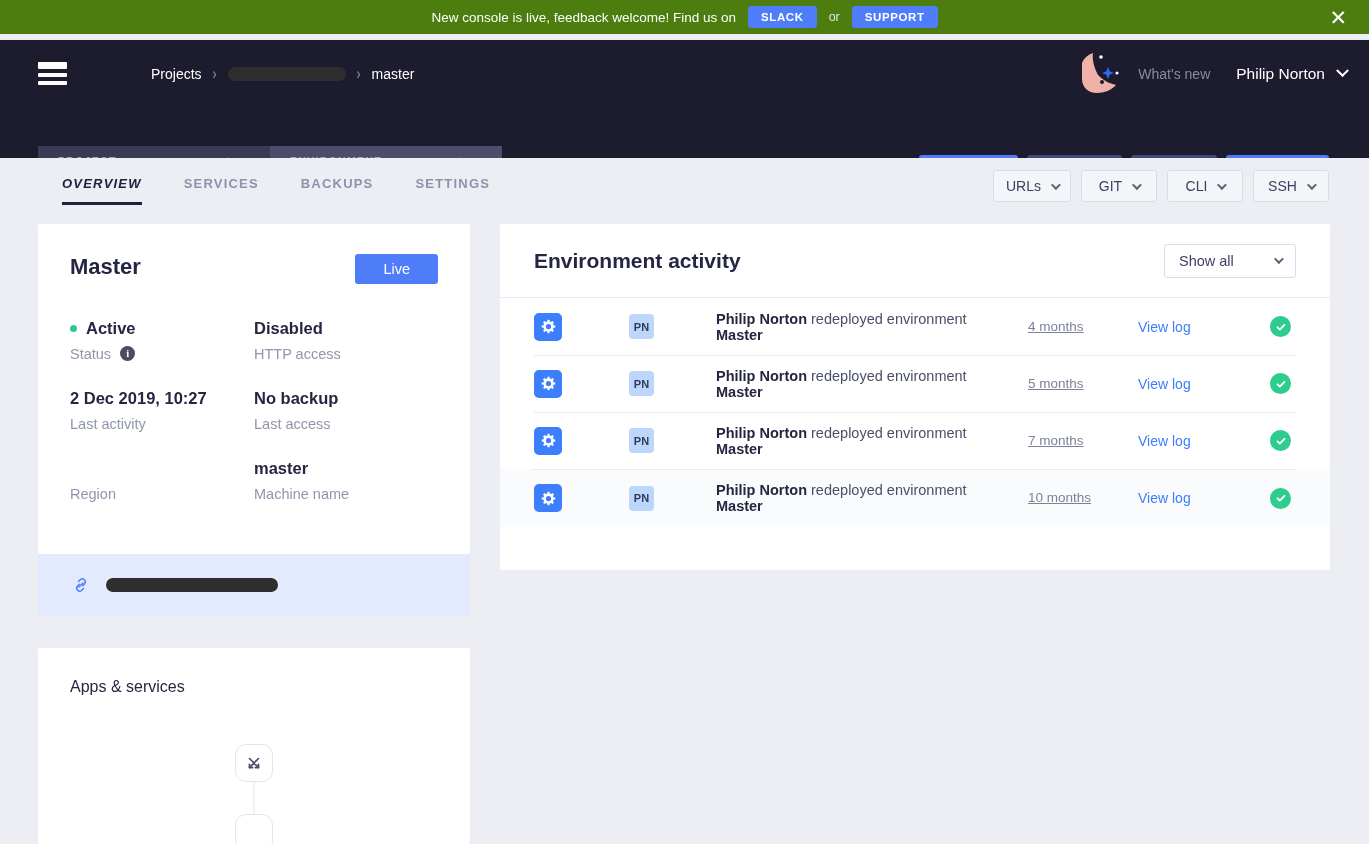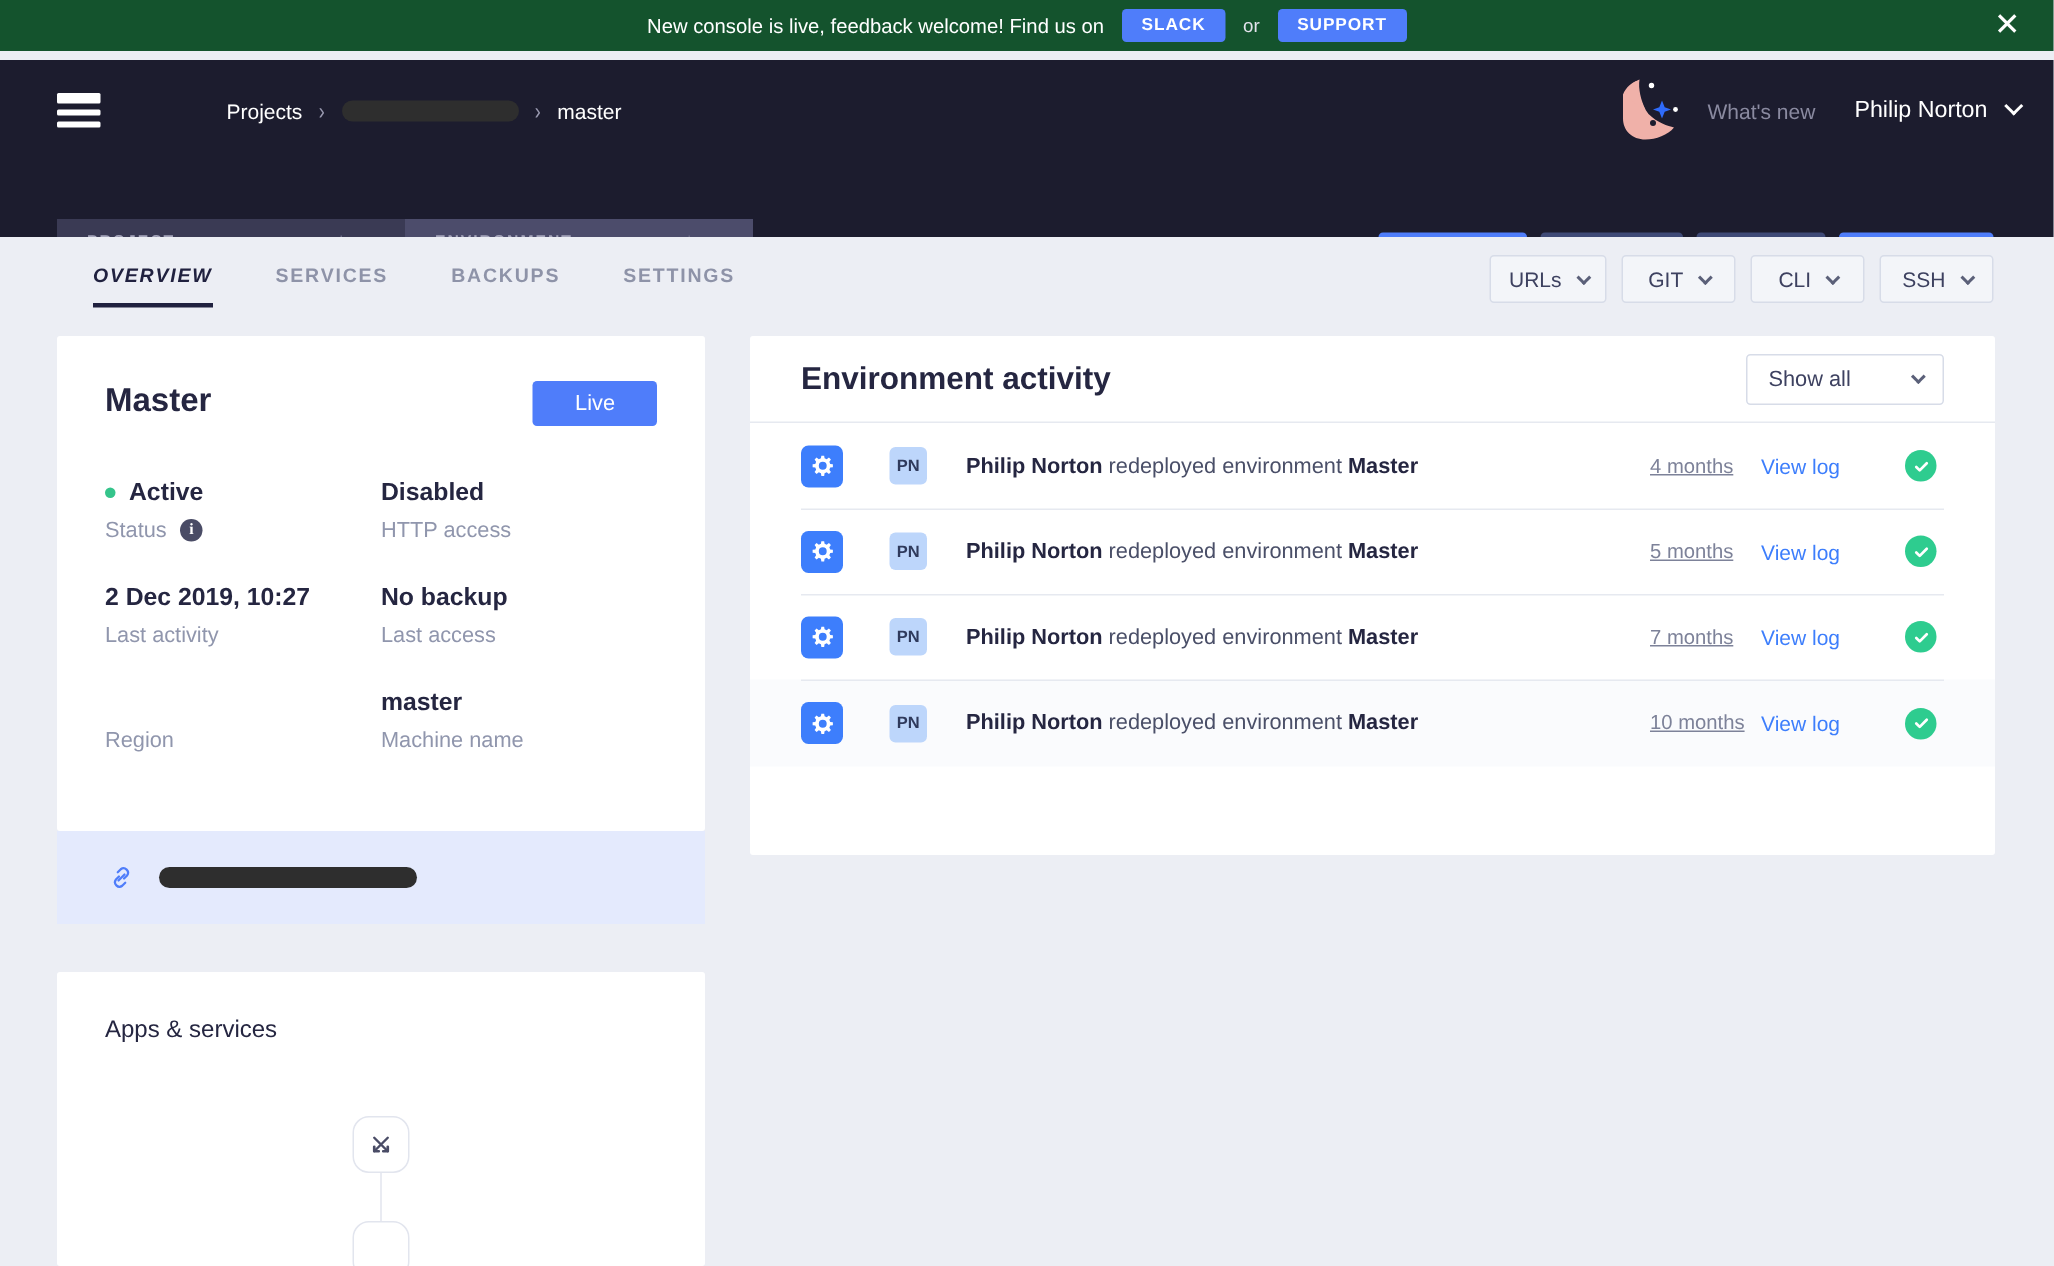--- a/index.html
+++ b/index.html
@@ -7,21 +7,21 @@
     width: 1369px; height: 844px;
     font-family: "Liberation Sans", sans-serif;
     background: #eceef4;
     overflow: hidden;
   }
 
   
   .banner {
     position: absolute; top: 0; left: 0;
     width: 1369px; height: 34px;
-    background: #14532d;
+    background: #4d7c0f;
     display: flex; align-items: center; justify-content: center;
     gap: 12px;
   }
   .banner-text { color: #ffffff; font-size: 13.5px; }
   .banner-btn {
     background: #4f7dfa; color: #fff;
     font-size: 11.5px; font-weight: 700; letter-spacing: .6px;
     padding: 5px 13px; border: none; border-radius: 3px; cursor: pointer;
   }
   .banner-or { color: #e3e3ec; font-size: 12.5px; }
@@ -219,36 +219,36 @@
     position: absolute; left: 50%; transform: translateX(-50%);
     width: 1px; background: #e2e5ee;
   }
 
   
   .act-card {
     position: absolute; left: 500px; top: 66px;
     width: 830px; height: 346px;
   }
   .act-head {
-    height: 58px; display: flex; align-items: center;
+    height: 74px; display: flex; align-items: center;
     justify-content: space-between; padding: 0 34px;
     border-bottom: 1px solid #e6e9f0;
   }
   .act-title { font-size: 21px; font-weight: 700; color: #252641; }
   .showall {
     height: 34px; min-width: 132px; background: #fff;
     border: 1px solid #d7dce8; border-radius: 3px;
     color: #3d4160; font-size: 14.5px; cursor: pointer;
     display: inline-flex; align-items: center;
     justify-content: space-between; padding: 0 14px;
     font-family: "Liberation Sans", sans-serif;
   }
   .act-row {
     display: flex; align-items: center; height: 57px;
-    padding: 0 34px; position: relative;
+    padding: 0 34px; position: relative; gap: 36px;
   }
   .act-row.tall { height: 58px; background: #fafbfd; }
   .act-row + .act-row::before {
     content: ""; position: absolute; left: 34px; right: 34px; top: 0;
     height: 1px; background: #e6e9f0;
   }
   .gear-box {
     width: 28px; height: 28px; border-radius: 5px; background: #3d7efc;
     display: flex; align-items: center; justify-content: center;
     flex: 0 0 auto; cursor: pointer;

